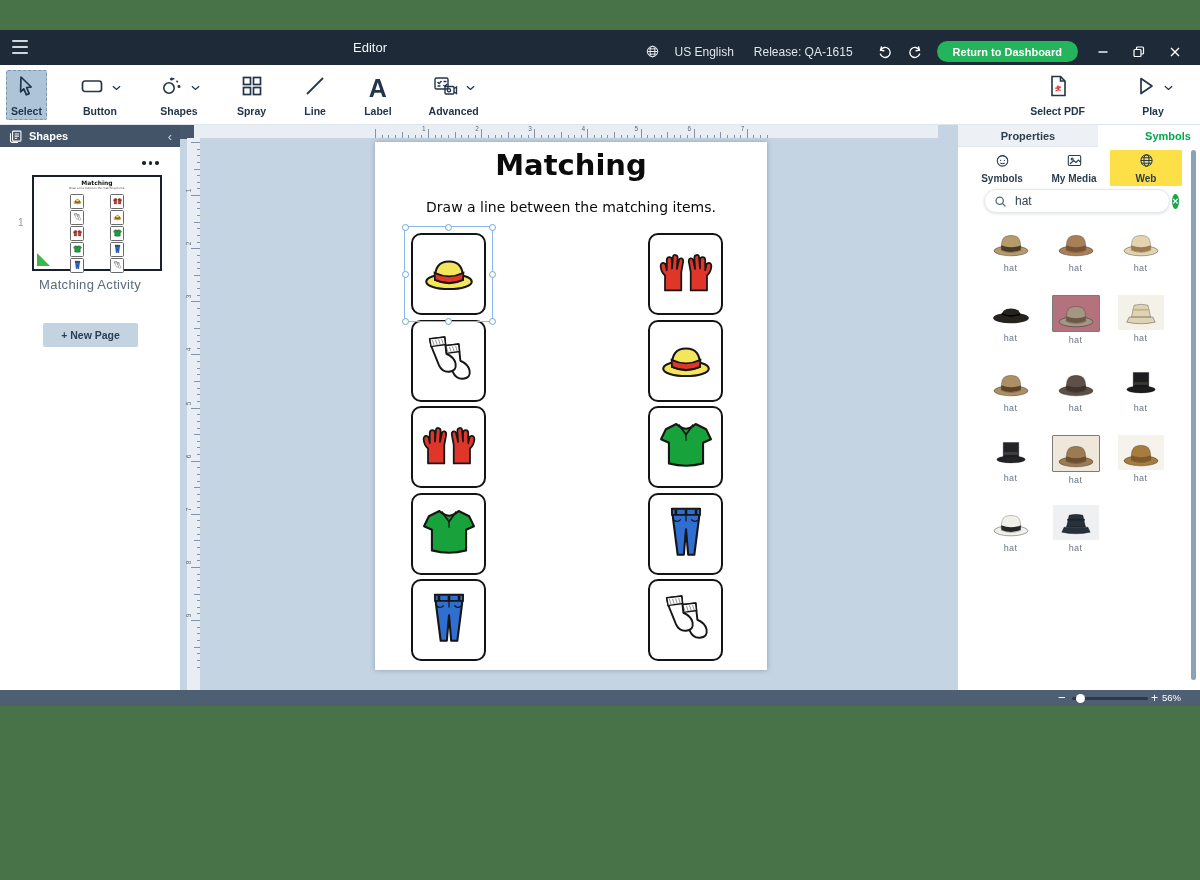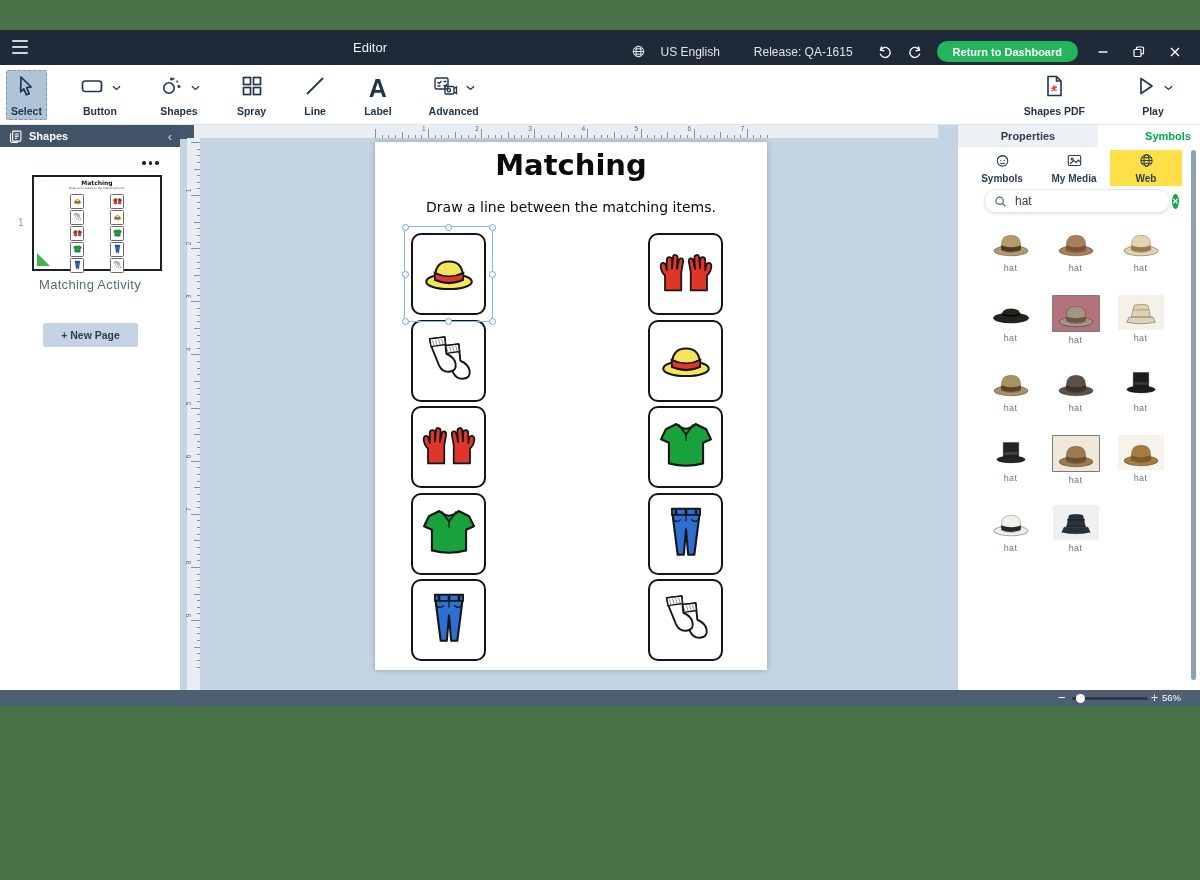--- a/index.html
+++ b/index.html
@@ -106,21 +106,21 @@
   <div id="tb-title" class="abs">Editor</div>
   <div id="tb-right" class="abs">
     <span class="tb-ico">
       <svg viewBox="0 0 20 20" width="15" height="15" fill="none" stroke="#e8ecf0" stroke-width="1.3">
           <circle cx="10" cy="10" r="7"></circle>
           <ellipse cx="10" cy="10" rx="3.2" ry="7"></ellipse>
           <path d="M3 10 H17 M4 6.5 H16 M4 13.5 H16"></path>
         </svg>
     </span>
     <span class="tb-txt">US English</span>
-    <span class="tb-txt" style="margin-left:20px">Release: QA-1615</span>
+    <span class="tb-txt" style="margin-left:6px">Release: QA-1615</span>
     <span class="tb-ico" style="margin-left:10px">
       <svg viewBox="0 0 20 20" width="16" height="16" fill="none" stroke="#fff" stroke-width="1.7" stroke-linecap="round">
           <path d="M4.6 7.6 A6.3 6.3 0 1 1 4.2 12.6"></path>
           <path d="M5.5 3.6 L4.4 7.7 L8.6 8.4"></path>
         </svg>
     </span>
     <span class="tb-ico" style="transform:scaleX(-1)">
       <svg viewBox="0 0 20 20" width="16" height="16" fill="none" stroke="#fff" stroke-width="1.7" stroke-linecap="round">
           <path d="M4.6 7.6 A6.3 6.3 0 1 1 4.2 12.6"></path>
           <path d="M5.5 3.6 L4.4 7.7 L8.6 8.4"></path>
@@ -231,21 +231,21 @@
     </div>
   <div id="toolbar-right" class="abs">
       <div class="tool">
         <div class="tico-row">
           <span><svg viewBox="0 0 24 24" width="24" height="24" fill="none" stroke="#22354a" stroke-width="1.6">
               <path d="M6 2.5 h8.5 L19 7 V21.5 H6 Z"></path>
               <path d="M14.5 2.5 V7 H19"></path>
               <path d="M9.5 16.5 c3 1 5-4.5 2.5-4.5 c-2 0-.5 5 2.8 4 M9 14 c2 .5 5-.5 6-1.3" stroke-width="1.1" stroke="#d33"></path>
             </svg></span>
         </div>
-        <div class="tool-lb">Shapes PDF</div>
+        <div class="tool-lb">Select PDF</div>
       </div>
       <div class="tool">
         <div class="tico-row">
           <span><svg viewBox="0 0 24 24" width="24" height="24" fill="none" stroke="#22354a" stroke-width="1.7" stroke-linejoin="round">
               <path d="M8 4.5 L19 12 L8 19.5 Z"></path>
             </svg></span>
           <span class="chev">
             <svg viewBox="0 0 10 6" width="9" height="6">
               <path d="M1 1 L5 4.6 L9 1" stroke="#22354a" fill="none" stroke-width="1.5"></path>
             </svg>

